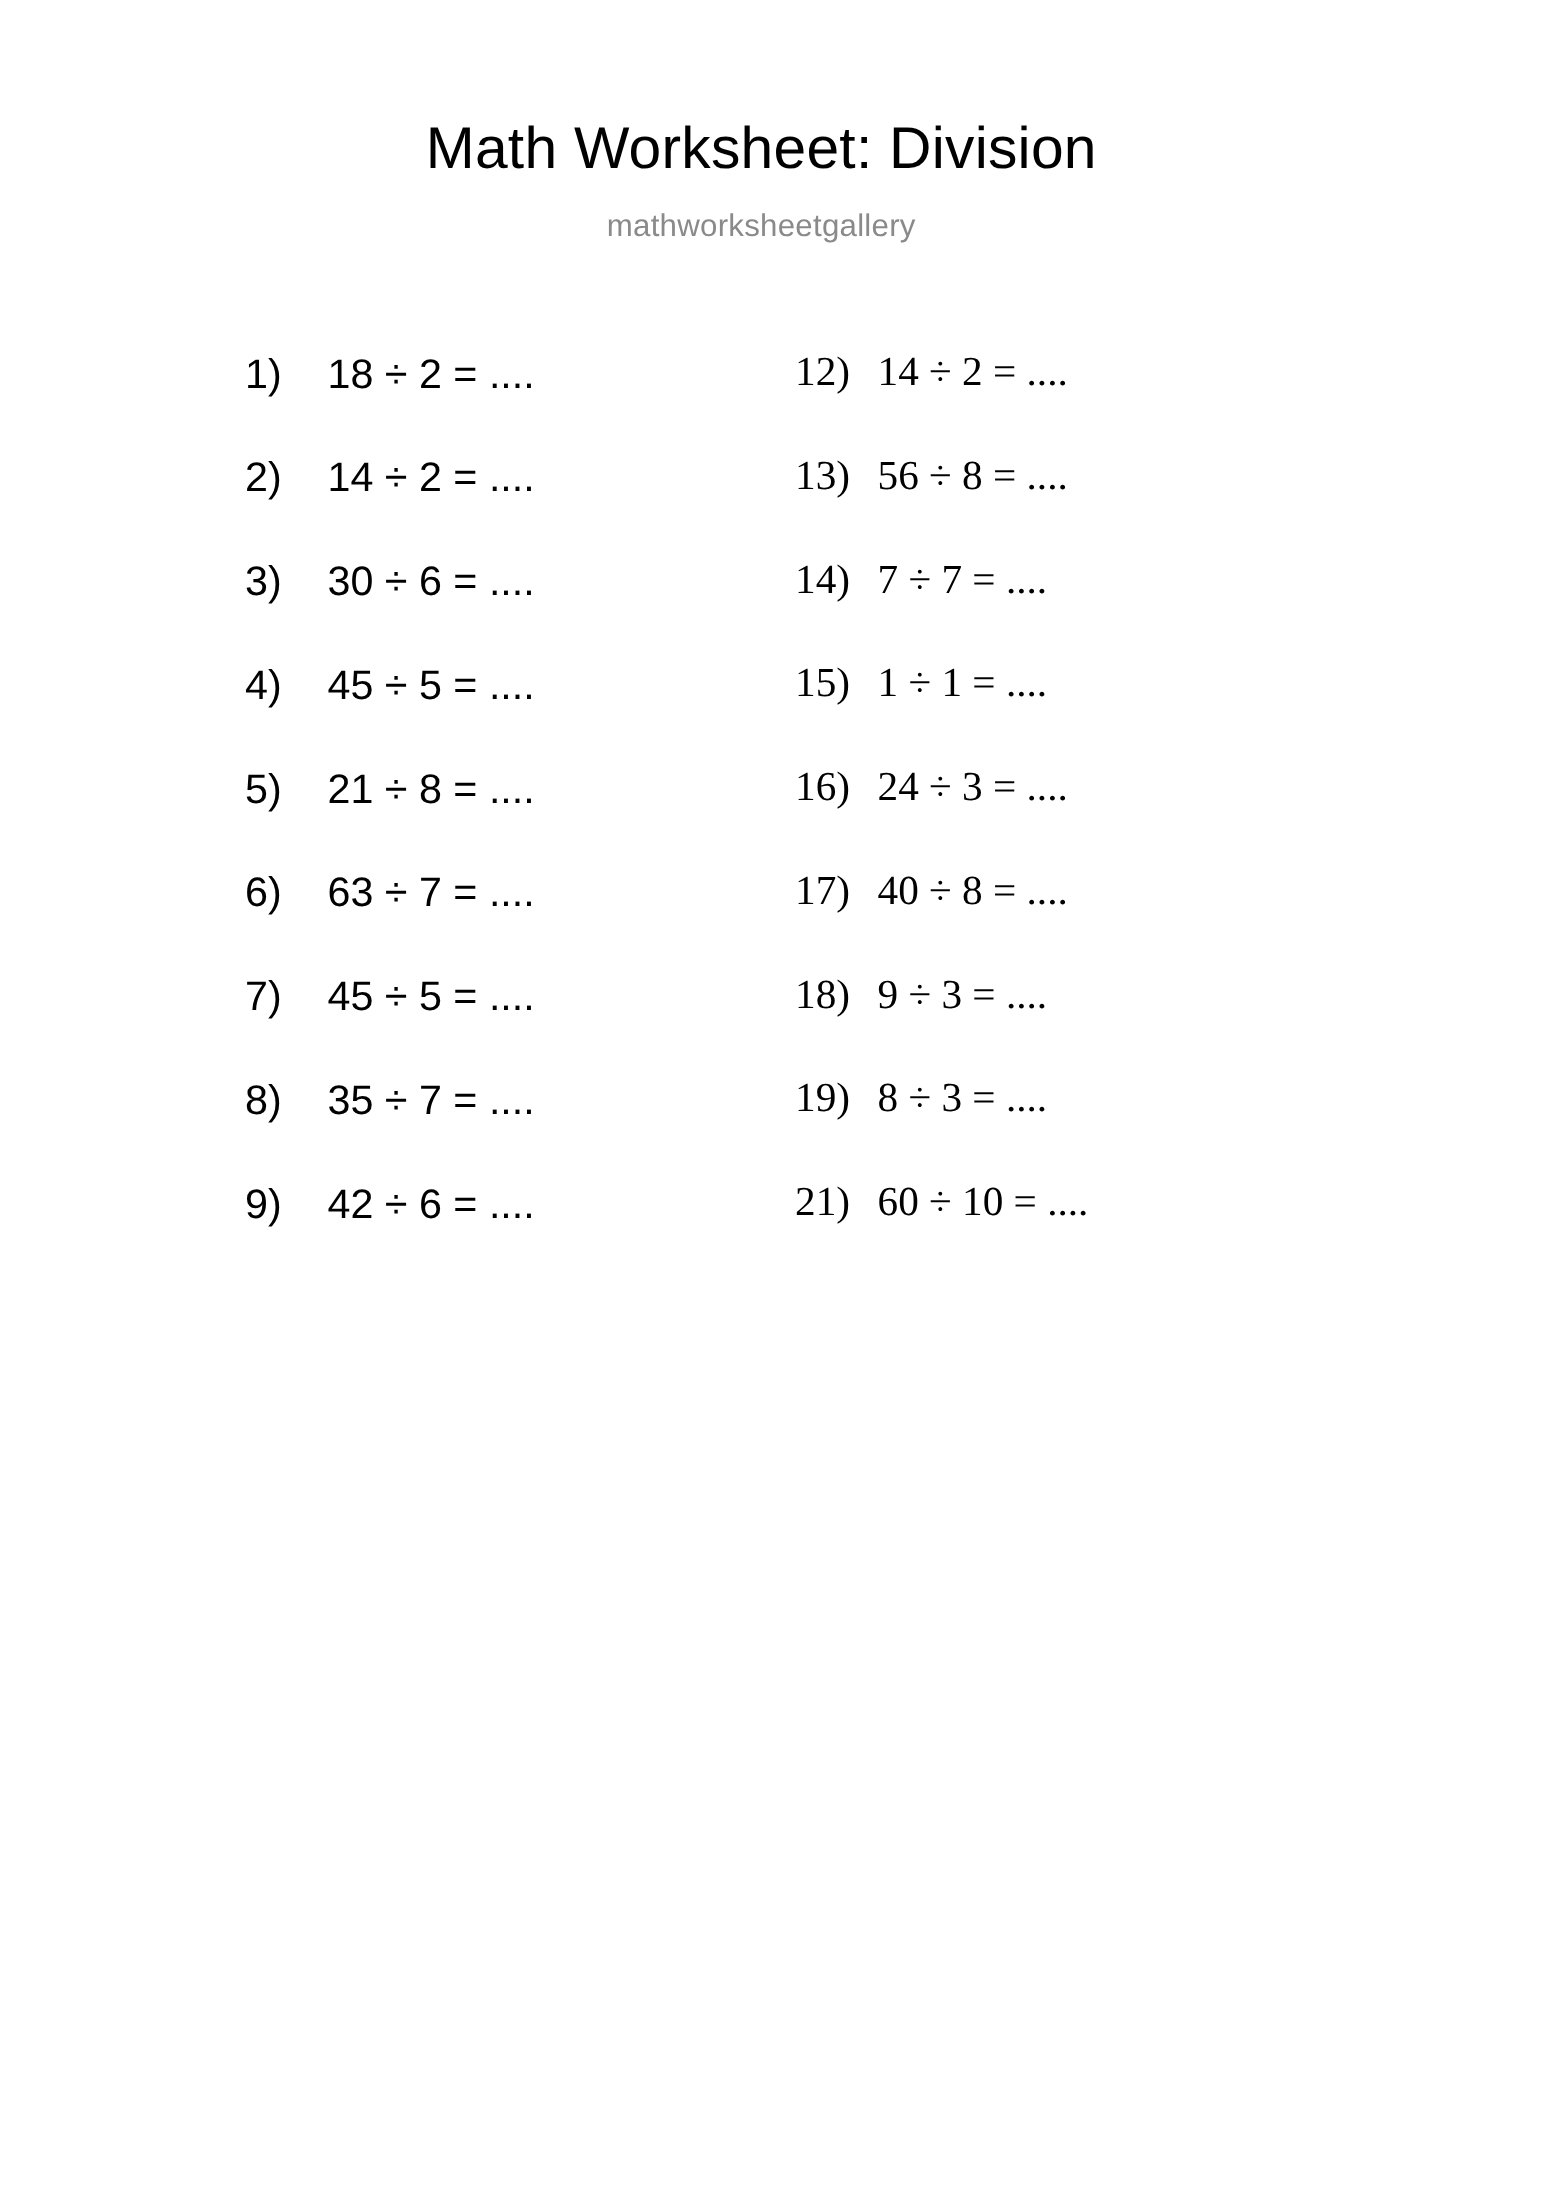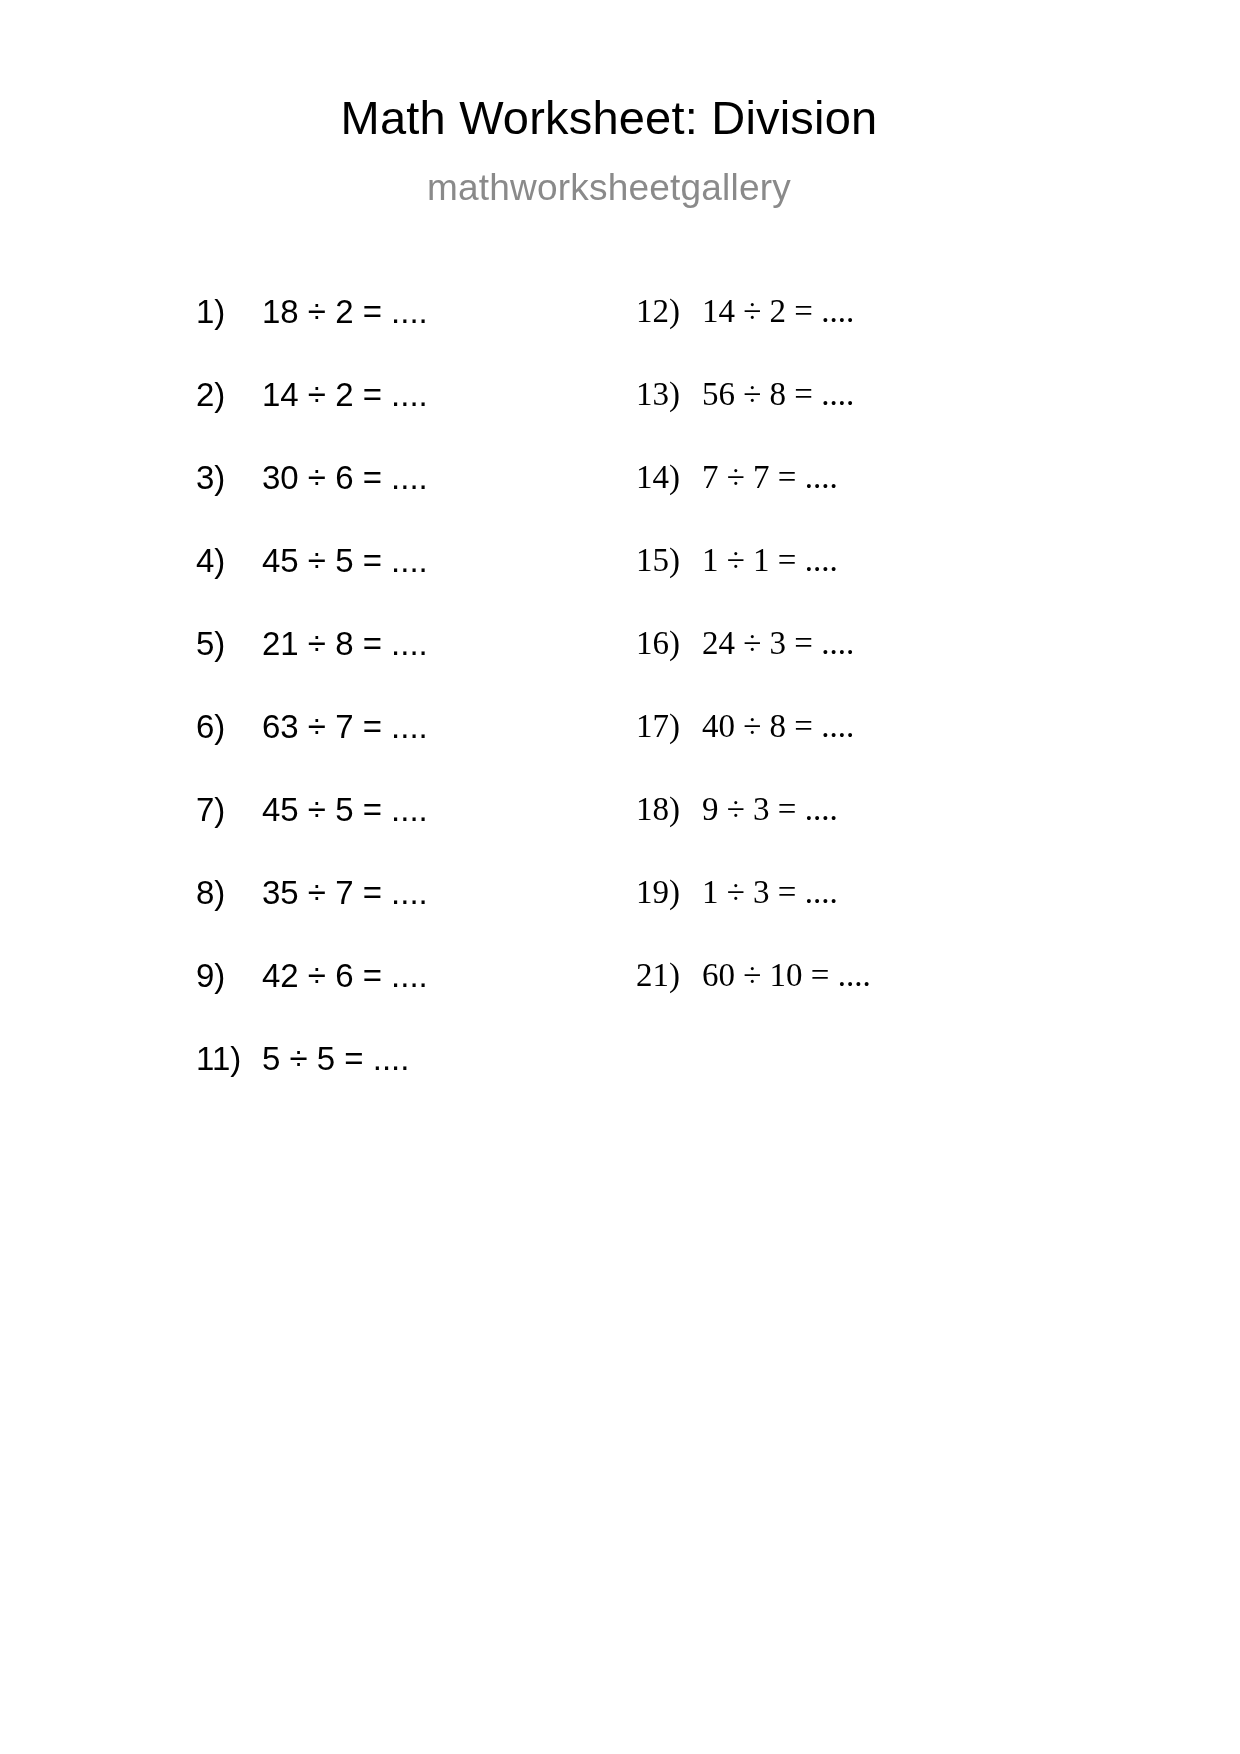--- a/index.html
+++ b/index.html
@@ -26,21 +26,21 @@
     text-align: center;
     font-size: 47px;
     font-weight: normal;
     color: #000000;
     margin: 0;
     padding-top: 90px;
     letter-spacing: 0.2px;
   }
   .subtitle {
     text-align: center;
-    font-size: 37px;
+    font-size: 25px;
     color: #8a8a8a;
     margin: 0;
     padding-top: 22px;
     letter-spacing: 0.2px;
   }
   .columns {
     margin-top: 86px;
     display: flex;
     flex-direction: row;
     justify-content: flex-start;
@@ -113,24 +113,20 @@
         <span class="prob-body">45 ÷ 5 = ....</span>
       </div>
       <div class="problem">
         <span class="prob-num">8)</span>
         <span class="prob-body">35 ÷ 7 = ....</span>
       </div>
       <div class="problem">
         <span class="prob-num">9)</span>
         <span class="prob-body">42 ÷ 6 = ....</span>
       </div>
-      <div class="problem">
-        <span class="prob-num">11)</span>
-        <span class="prob-body">5 ÷ 5 = ....</span>
-      </div>
     </div>
 
     <div class="column right">
       <div class="problem">
         <span class="prob-num">12)</span>
         <span class="prob-body">14 ÷ 2 = ....</span>
       </div>
       <div class="problem">
         <span class="prob-num">13)</span>
         <span class="prob-body">56 ÷ 8 = ....</span>
@@ -150,21 +146,21 @@
       <div class="problem">
         <span class="prob-num">17)</span>
         <span class="prob-body">40 ÷ 8 = ....</span>
       </div>
       <div class="problem">
         <span class="prob-num">18)</span>
         <span class="prob-body">9 ÷ 3 = ....</span>
       </div>
       <div class="problem">
         <span class="prob-num">19)</span>
-        <span class="prob-body">1 ÷ 3 = ....</span>
+        <span class="prob-body">8 ÷ 3 = ....</span>
       </div>
       <div class="problem">
         <span class="prob-num">21)</span>
         <span class="prob-body">60 ÷ 10 = ....</span>
       </div>
     </div>
 
   </div>
 </div>
 

